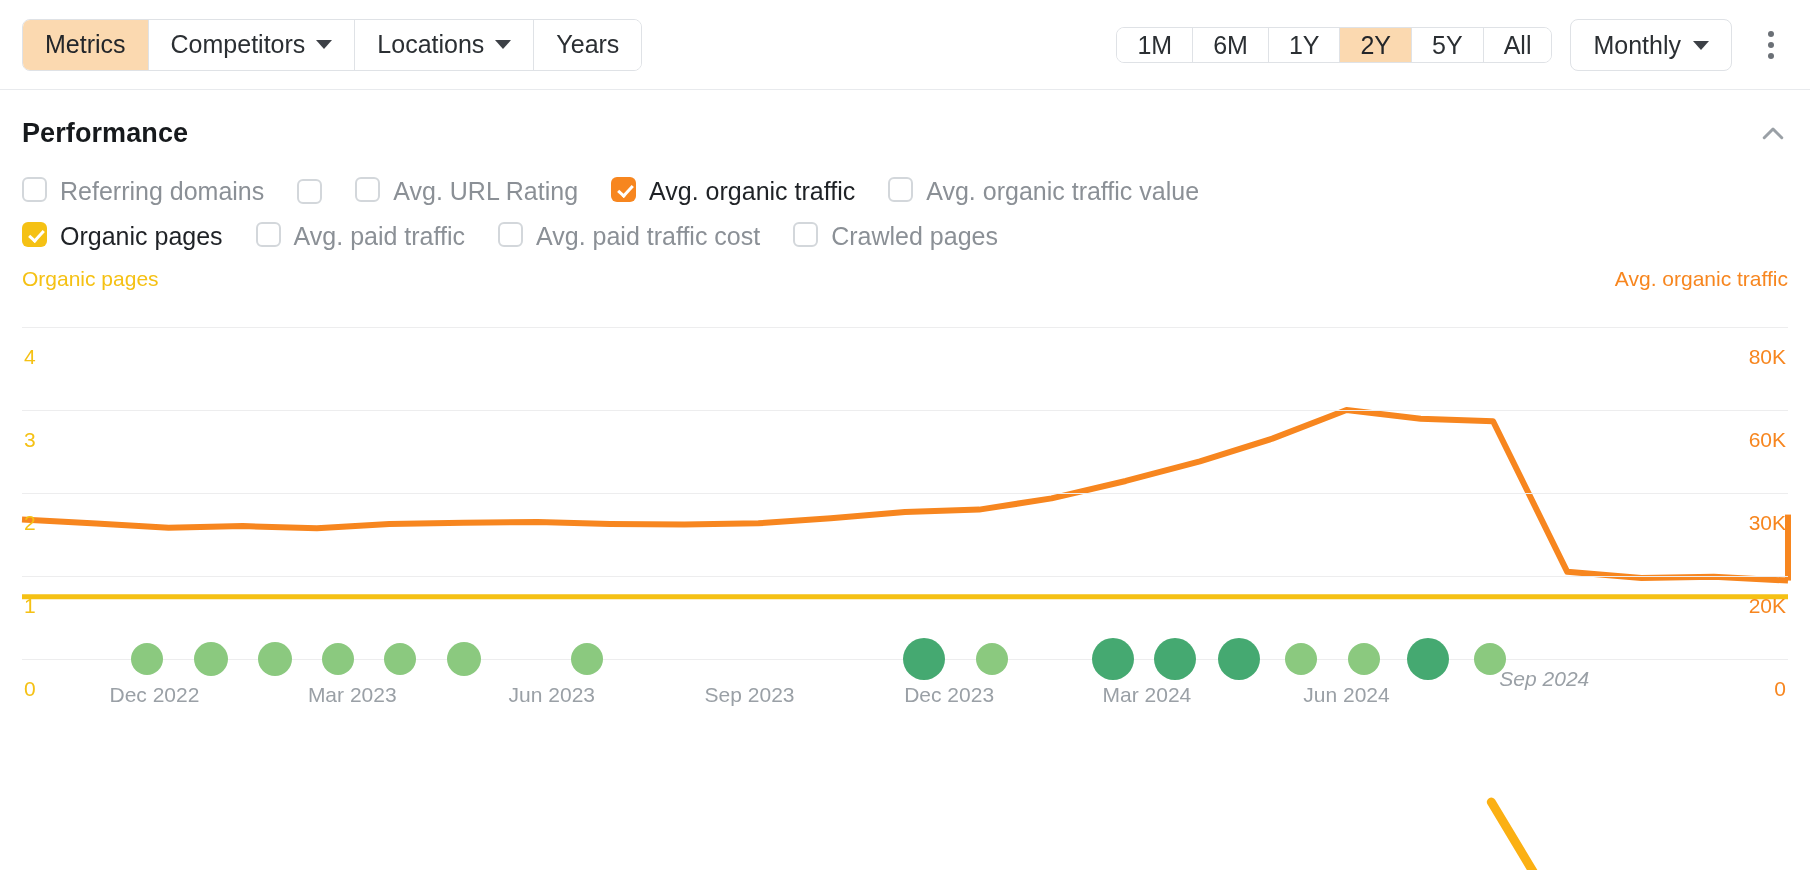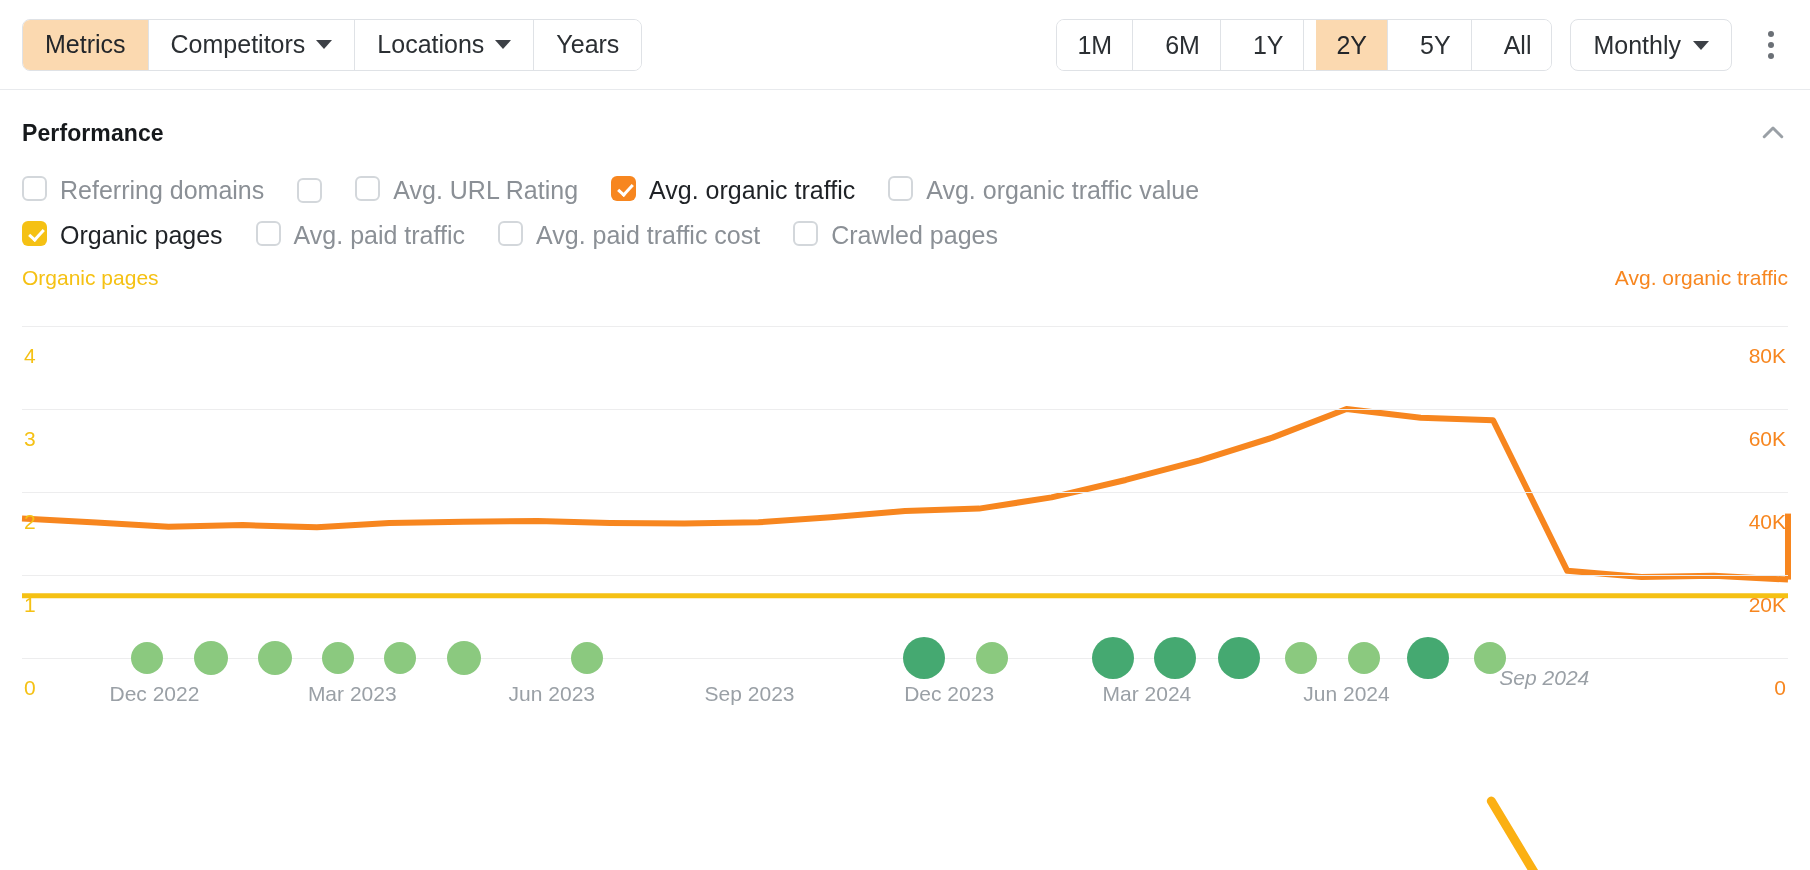--- a/index.html
+++ b/index.html
@@ -54,21 +54,21 @@
 
   .toolbar-right {
     position: absolute;
     right: 22px;
     top: 0;
     height: 90px;
     display: flex;
     align-items: center;
     gap: 18px;
   }
-  .range-group { height: 52px; gap: 12px; }
+  .range-group { height: 36px; }
   .range-group .seg-btn { padding: 0 20px; font-size: 25px; }
   .single-box {
     display: flex; align-items: center; gap: 12px;
     height: 52px;
     padding: 0 22px;
     border: 1px solid #dfe2e6;
     border-radius: 8px;
     background: #fff;
     font-size: 25px;
     color: #2b2f33;
@@ -82,21 +82,21 @@
     margin-left: 4px;
   }
   .kebab i { width: 6px; height: 6px; border-radius: 50%; background: #6b7076; display:block; }
 
   
   .panel { padding: 0 22px; position: relative; }
   .panel-head {
     display: flex; align-items: center; justify-content: space-between;
     padding: 28px 0 6px 0;
   }
-  .panel-title { font-size: 23px; font-weight: bold; color: #16191c; letter-spacing: .1px; }
+  .panel-title { font-size: 27px; font-weight: bold; color: #16191c; letter-spacing: .1px; }
   .chevron-up { width: 30px; height: 30px; cursor: pointer; }
 
   
   .cb-rows { padding-top: 22px; }
   .cb-row { display: flex; align-items: center; gap: 0; margin-bottom: 16px; }
   .cb-item { display: flex; align-items: flex-start; gap: 13px; margin-right: 33px; cursor: pointer; }
   .cb-box {
     width: 25px; height: 25px; border-radius: 6px;
     border: 2px solid #d3d7db; background: #fff;
     flex: none; position: relative;
@@ -239,21 +239,21 @@
           </g>
         </svg>
     <div class="gridline" style="top: 28px;"></div>
         <div class="ytick l" style="top: 58px;">4</div>
         <div class="ytick r" style="top: 58px;">80K</div>
         <div class="gridline" style="top: 111px;"></div>
         <div class="ytick l" style="top: 141px;">3</div>
         <div class="ytick r" style="top: 141px;">60K</div>
         <div class="gridline" style="top: 194px;"></div>
         <div class="ytick l" style="top: 224px;">2</div>
-        <div class="ytick r" style="top: 224px;">40K</div>
+        <div class="ytick r" style="top: 224px;">30K</div>
         <div class="gridline" style="top: 277px;"></div>
         <div class="ytick l" style="top: 307px;">1</div>
         <div class="ytick r" style="top: 307px;">20K</div>
         <div class="gridline" style="top: 360px;"></div>
         <div class="ytick l" style="top: 390px;">0</div>
         <div class="ytick r" style="top: 390px;">0</div>
         <div class="xtick" style="left: 7.5%; top: 384px;">Dec 2022</div>
         <div class="xtick" style="left: 18.7%; top: 384px;">Mar 2023</div>
         <div class="xtick" style="left: 30%; top: 384px;">Jun 2023</div>
         <div class="xtick" style="left: 41.2%; top: 384px;">Sep 2023</div>

